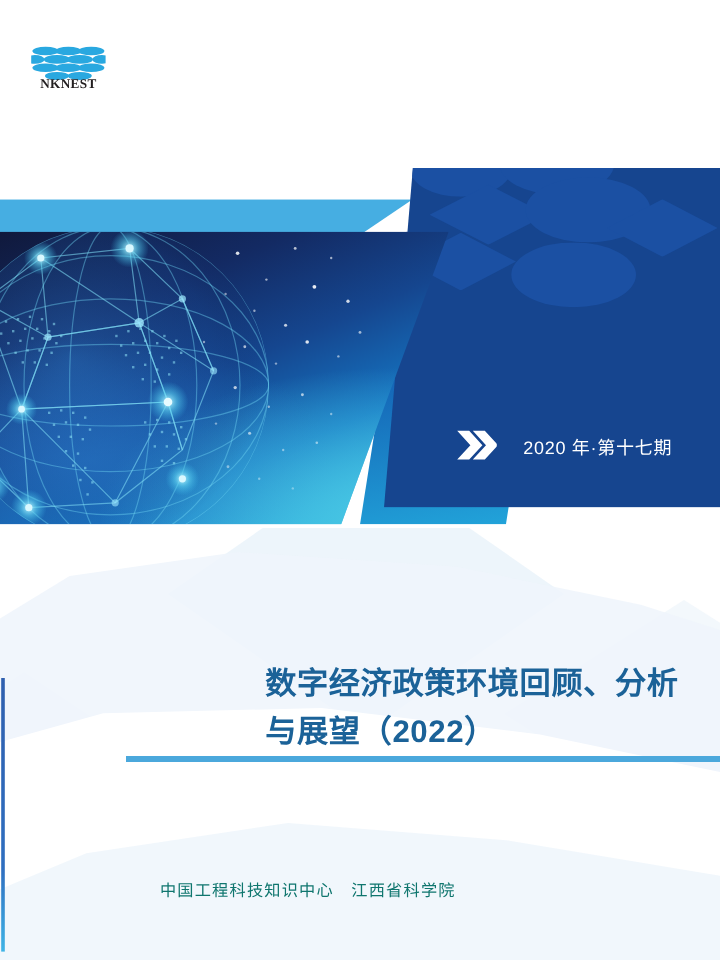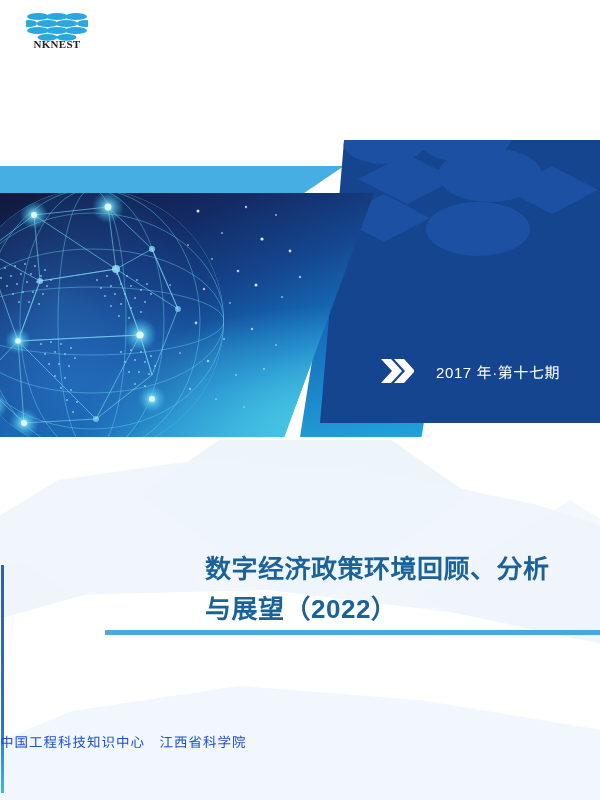--- a/index.html
+++ b/index.html
@@ -54,21 +54,21 @@
     background:linear-gradient(180deg,#2f5fae 0%,#2f6fc0 70%,#3fb4e6 100%);
     z-index:3;
   }
 
   
   .header{
     position:absolute;left:0;top:0;width:600px;height:96px;
     z-index:6;
   }
   .brand{
-    position:absolute;left:26px;top:12px;
+    position:absolute;left:26px;top:38px;
     display:flex;align-items:flex-end;gap:0;justify-content:space-between;
   }
   .logo-mark{position:relative;width:62px;height:44px;}
   .logo-nest{position:absolute;left:0;top:0;width:62px;height:30px;}
   .logo-word{
     position:absolute;left:0;top:27px;width:62px;
     text-align:center;
     font-family:"Liberation Serif","DejaVu Serif",serif;
     font-weight:700;font-size:11px;letter-spacing:.3px;
     color:#231f20;line-height:1;
@@ -143,21 +143,21 @@
   }
   .chev{width:34px;height:26px;flex:0 0 auto;}
   .issue-text{
     color:#ffffff;font-size:15px;letter-spacing:.6px;
     font-family:"Liberation Sans","DejaVu Sans",sans-serif;
     white-space:nowrap;
   }
 
   
   .title-block{
-    position:absolute;left:0;top:550px;width:572px;
+    position:absolute;left:16px;top:550px;width:572px;
     z-index:5;
   }
   .doc-title{
     margin:0;
     padding:0 22px 0 205px;
     font-family:"Liberation Sans","DejaVu Sans",sans-serif;
     font-weight:700;
     font-size:26px;
     line-height:1.52;
     letter-spacing:.5px;
@@ -166,24 +166,24 @@
   }
   .title-rule{
     position:absolute;left:105px;top:630px;width:495px;height:5px;
     background:#4ba8dc;
     z-index:5;
   }
 
   
   .footer{
     position:absolute;left:0;top:733px;width:513px;
-    text-align:left;
+    text-align:center;
     z-index:5;
     font-family:"Liberation Serif","DejaVu Serif",serif;
-    color:#1d4ed8;
+    color:#0f766e;
   }
   .footer-org{font-size:13.5px;letter-spacing:1px;line-height:1.55;white-space:nowrap;}
   .footer-date{font-size:13.5px;letter-spacing:1px;line-height:1.55;}
 </style>
 </head>
 <body>
 
 <div class="page">
 
   <div class="wm-wrap">
@@ -426,21 +426,21 @@
         </g>
       </svg>
     </div>
   </div>
 
   <div class="issue">
     <svg class="chev" viewBox="0 0 34 26">
       <polygon points="1,1 11,1 22,13 11,25 1,25 12,13" fill="#ffffff"></polygon>
       <polygon points="14,1 24,1 35,13 24,25 14,25 25,13" fill="#ffffff"></polygon>
     </svg>
-    <div class="issue-text">2017 年·第十七期</div>
+    <div class="issue-text">2020 年·第十七期</div>
   </div>
 
   <div class="title-block">
     <h1 class="doc-title">数字经济政策环境回顾、分析与展望（2022）</h1>
   </div>
   <div class="title-rule"></div>
 
   <div class="footer">
     <div class="footer-org">中国工程科技知识中心　江西省科学院</div>
   </div>

